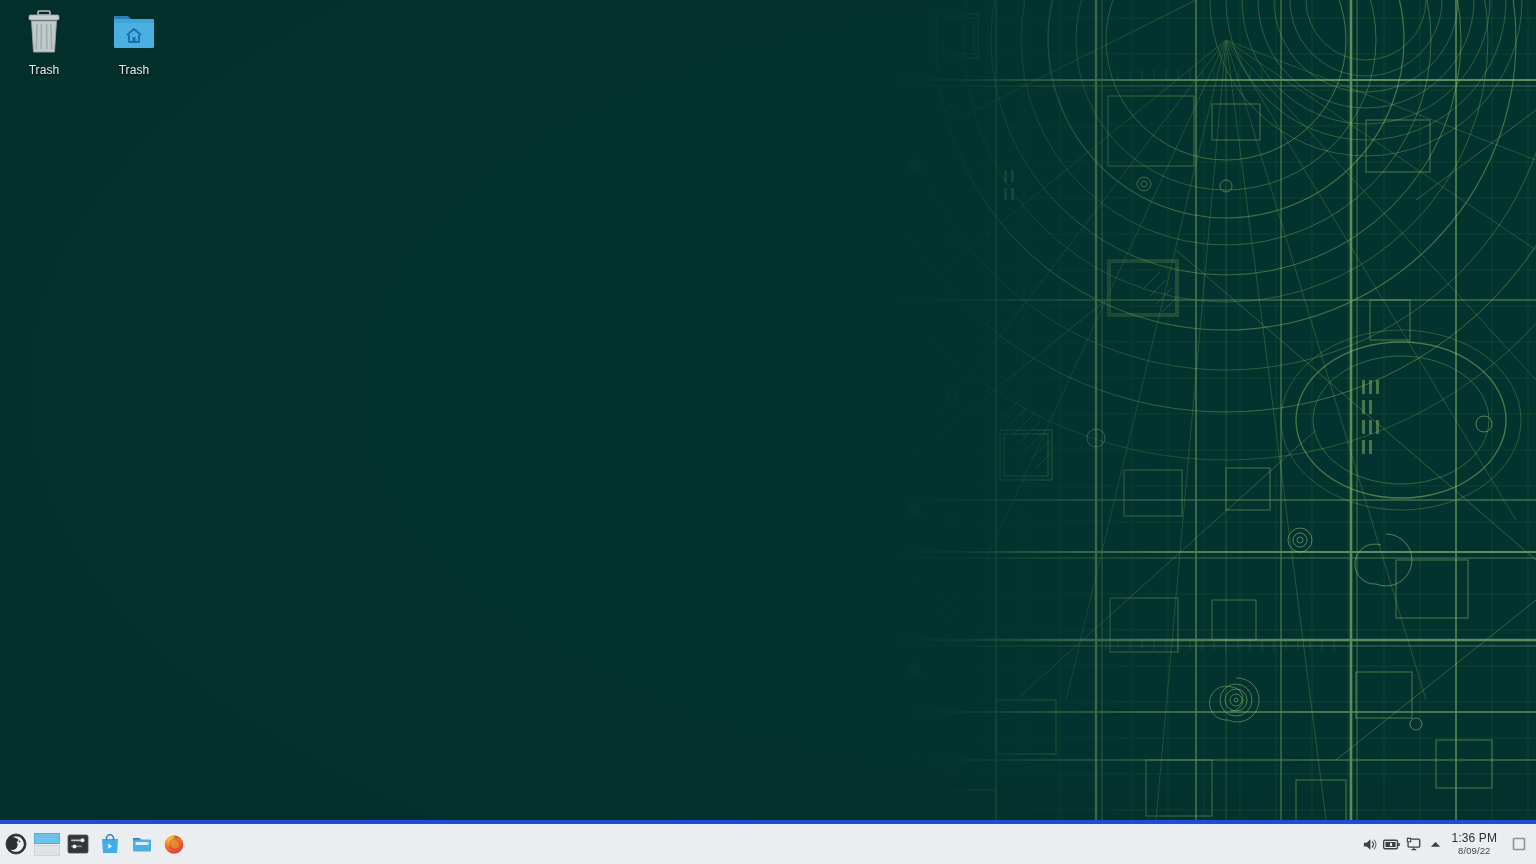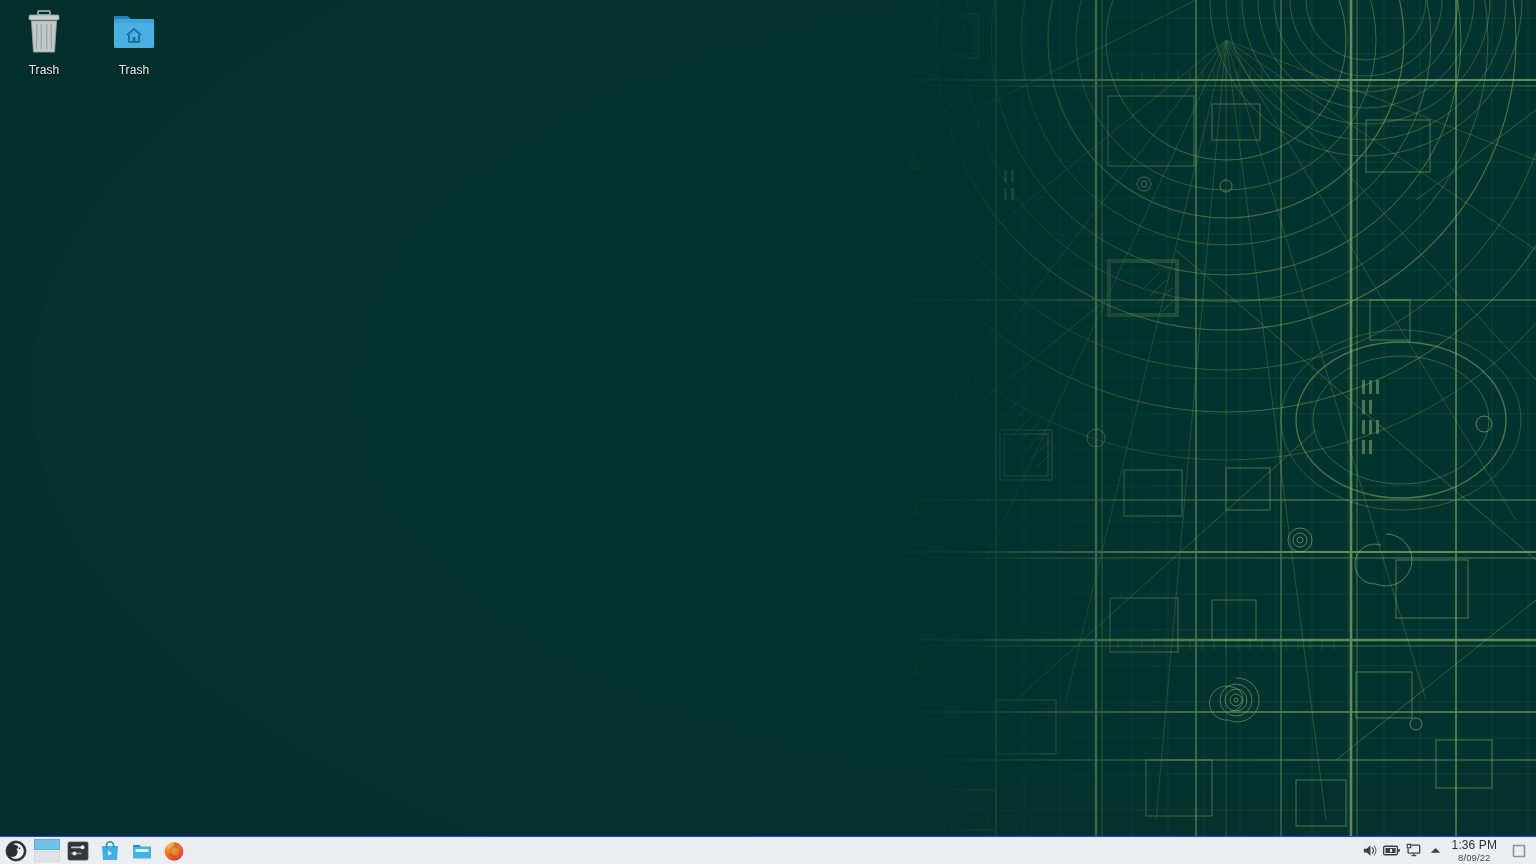--- a/index.html
+++ b/index.html
@@ -87,25 +87,25 @@
   }
   #icon-trash { left: 0px;  top: 2px; }
   #icon-home  { left: 90px; top: 2px; }
 
   
   #panel {
     position: absolute;
     left: 0;
     bottom: 0;
     width: 1536px;
-    height: 28px;
+    height: 44px;
     background: #eaeef0;
     display: flex;
     align-items: center;
-    border-top: 1px solid #1d4ed8;
+    border-top: 4px solid #1d4ed8;
     z-index: 50;
   }
   #panel-left {
     display: flex;
     align-items: center;
     height: 32px;
   }
   #panel-spacer { flex: 1 1 auto; height: 32px; }
   #panel-right {
     display: flex;

